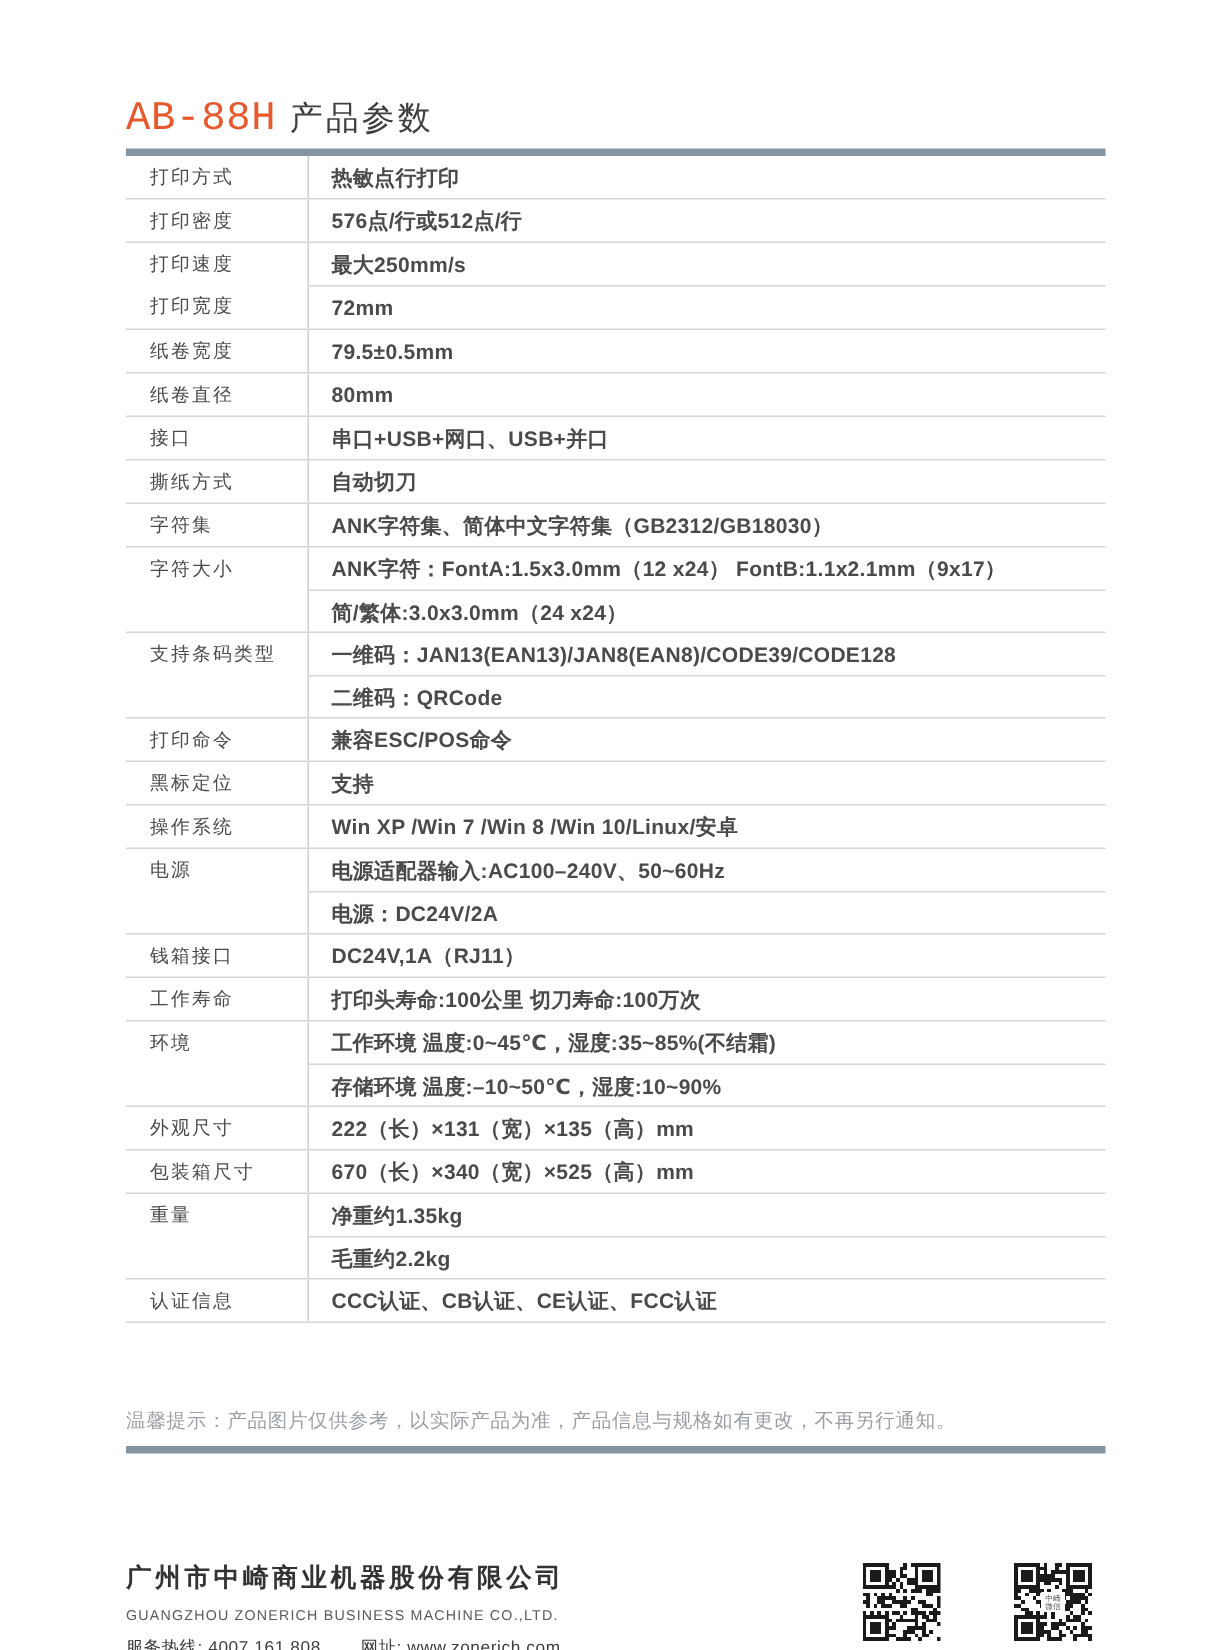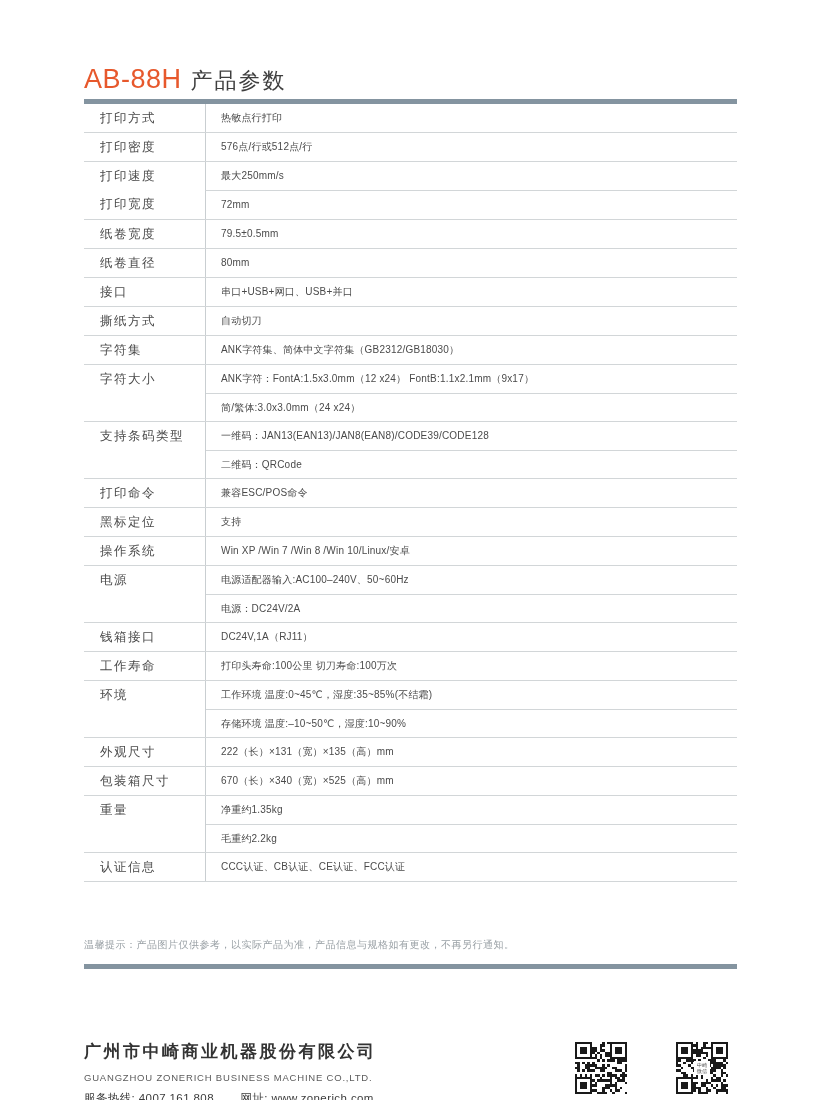--- a/index.html
+++ b/index.html
@@ -6,42 +6,42 @@
     --accent:#e7582c; --divider:#8494a0; --line:#d2d6d8; --vline:#c9ced1;
     --text_dark:#3f3f3f; --text_value:#4a4a4a; --note:#9aa1a6; --company:#333333;
   }
   *{margin:0;padding:0;box-sizing:border-box;}
   html,body{background:#fff;}
   body{font-family:"Liberation Sans","DejaVu Sans",sans-serif;}
   .page{position:relative;width:818px;height:1100px;background:#ffffff;overflow:hidden;}
   .content{position:absolute;left:84px;width:653px;}
 
   
-  .title-wrap{top:64px;white-space:nowrap;}
+  .title-wrap{top:64px;white-space:nowrap;font-family:Liberation Mono, monospace;}
   .model{font-size:27px;color:var(--accent);letter-spacing:0.5px;font-weight:400;}
   .title-suffix{font-size:22px;color:var(--text_dark);margin-left:9px;letter-spacing:2px;font-weight:400;}
   .bar{height:5px;background:var(--divider);}
   .bar1{top:99px;}
   .bar2{top:964px;}
 
   
   #spec-table{top:104px;border-bottom:1px solid var(--line);}
   .spec-row{display:flex;border-top:1px solid var(--line);}
   .spec-row:first-child{border-top:none;}
   .spec-row.sep-partial{border-top:none;}
   .spec-row.sep-partial .values{border-top:1px solid var(--line);}
   .label{width:121px;flex:0 0 121px;padding-left:16px;height:28px;line-height:28px;
          font-size:12.5px;color:var(--text_value);letter-spacing:1.5px;}
   .values{flex:1;border-left:1px solid var(--vline);}
-  .value-line{height:28px;line-height:28px;padding-left:15px;font-size:10px;color:var(--text_value);
-              letter-spacing:0.2px;white-space:nowrap;}
+  .value-line{height:28px;line-height:28px;padding-left:15px;font-size:14px;color:var(--text_value);
+              letter-spacing:0.2px;white-space:nowrap;font-weight:bold;}
   .value-line.inner-sep{border-top:1px solid var(--line);}
 
   
-  .note{top:938px;font-size:10px;color:var(--note);letter-spacing:0.5px;}
+  .note{top:938px;font-size:13px;color:var(--note);letter-spacing:0.5px;}
   .company-row{top:1040px;display:flex;justify-content:space-between;align-items:flex-start;}
   .company-cn{font-size:17px;color:var(--company);font-weight:600;letter-spacing:2.5px;}
   .company-en{font-size:9.5px;color:#5b5b5b;letter-spacing:0.8px;margin-top:9px;}
   .contact{font-size:11.5px;color:#3c3c3c;margin-top:8px;letter-spacing:0.4px;}
   .contact .web{margin-left:23px;}
   .qr-group{display:flex;gap:40px;margin-top:2px;}
   .qr-item{display:flex;flex-direction:column;align-items:center;gap:20px;}
   .qr-item svg{width:52px;height:52px;display:block;}
   .qr-caption{margin-top:6px;font-size:9px;color:#4d4d4d;letter-spacing:1px;}
 </style>

